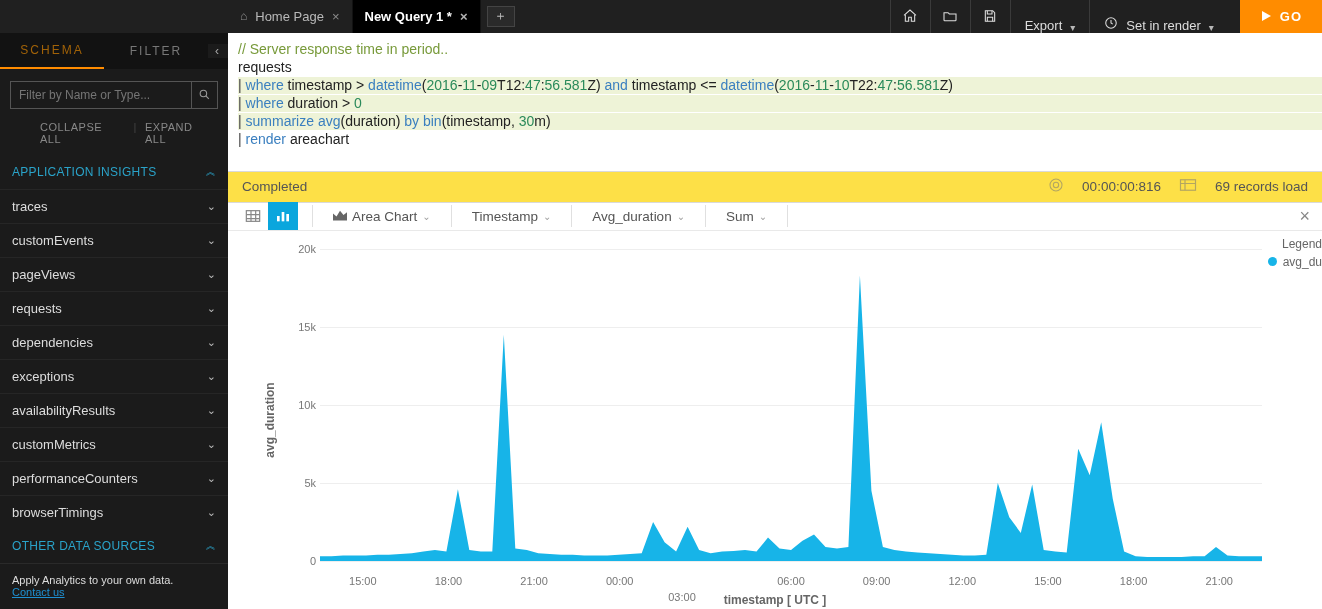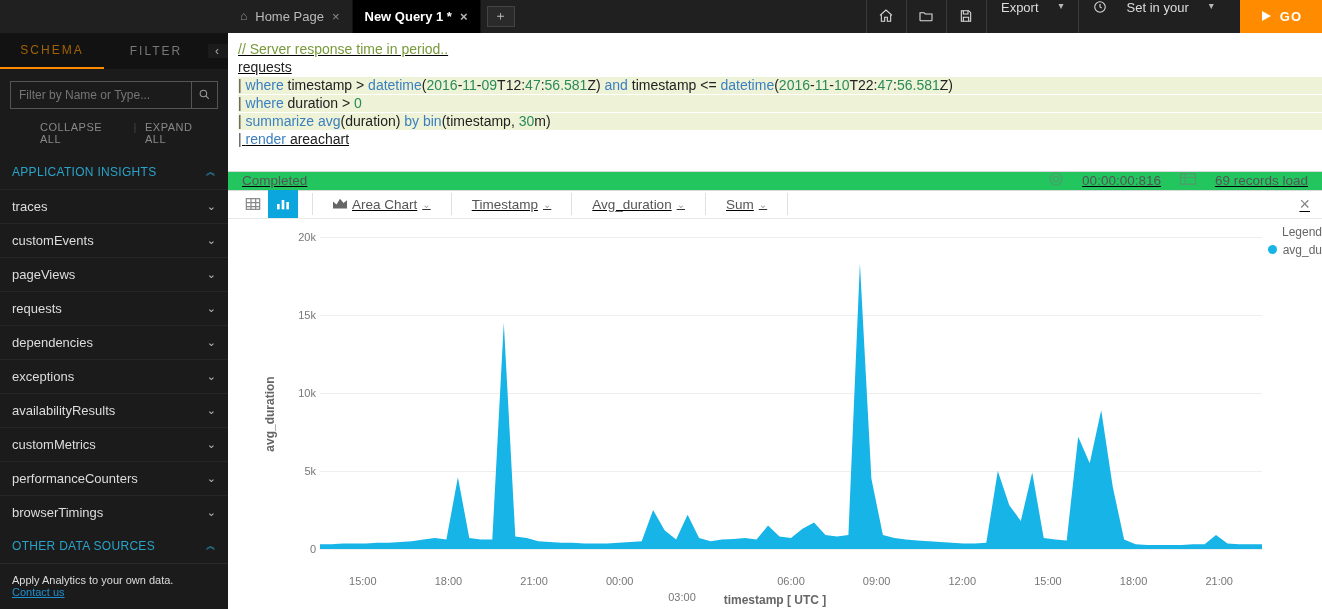--- a/index.html
+++ b/index.html
@@ -10,21 +10,21 @@
   .top-left-spacer { width: 228px; background: #202020; }
   .tabs { display: flex; align-items: stretch; }
   .tab { display: flex; align-items: center; gap: 8px; padding: 0 12px; color: #b9b9b9; font-size: 13px; border-right: 1px solid #121212; cursor: pointer; }
   .tab .ticon { font-size: 12px; opacity: .7; }
   .tab .close { font-size: 13px; opacity: .7; }
   .tab.active { background: #000; color: #fff; font-weight: 600; }
   .tab.add { width: 28px; justify-content: center; border: 1px solid #444; background: #2a2a2a; margin: 6px 0 6px 6px; color: #bbb; font-size: 13px; padding:0;}
   .top-right { margin-left: auto; display: flex; align-items: stretch; }
   .tbtn { display: flex; align-items: center; justify-content: center; width: 40px; color: #ddd; border-left: 1px solid #3a3a3a; cursor: pointer; }
   .tbtn svg { width: 16px; height: 16px; }
-  .export-btn, .setq-btn { display: flex; align-items: flex-start; gap: 20px; padding: 0 14px; color: #ddd; font-size: 13px; border-left: 1px solid #3a3a3a; cursor: pointer; }
+  .export-btn, .setq-btn { display: flex; align-items: flex-end; gap: 8px; padding: 0 14px; color: #ddd; font-size: 13px; border-left: 1px solid #3a3a3a; cursor: pointer; }
   .go-btn { display: flex; align-items: center; gap: 8px; padding: 0 20px; background: #ff8c00; color: #fff; font-weight: 700; letter-spacing: 1px; font-size: 13px; cursor: pointer; margin-left:12px;}
   .go-btn svg { width: 12px; height: 12px; fill: #fff; }
   .chev { font-size: 10px; opacity: .8; }
 
   .body-area { display: flex; flex: 1 1 auto; min-height: 0; }
 
   
   .sidebar { width: 228px; background: #1b1b1b; color: #ccc; display: flex; flex-direction: column; position: relative; }
   .sb-tabs { display: flex; align-items: center; height: 36px; background: #121212; font-size: 12px; letter-spacing: 2px; }
   .sb-tab { flex: 1; text-align: center; color: #777; padding: 10px 0; cursor: pointer; }
@@ -39,31 +39,31 @@
   .exp-row .sep { color: #444; }
   .group-header { display:flex; align-items:center; justify-content:space-between; padding: 10px 12px; color:#2aa3c9; font-size:12px; letter-spacing:.3px; cursor:pointer;}
   .group-header .gchev { font-size: 10px; }
   .tree-item { display:flex; align-items:center; justify-content:space-between; padding: 9px 12px; color:#ddd; font-size:13px; border-top:1px solid #262626; cursor:pointer; }
   .tree-item .ichev { color:#bbb; font-size:11px; }
   .sb-footer { margin-top:auto; padding:10px 12px 14px; border-top:1px solid #2a2a2a; font-size:11px;}
   .sb-footer .line1 { color:#ddd; }
   .sb-footer a { color: #1e90d2; text-decoration: underline; cursor:pointer;}
 
   
-  .main { flex: 1; display: flex; flex-direction: column; min-width: 0; text-decoration: underline; }
+  .main { flex: 1; display: flex; flex-direction: column; min-width: 0; }
 
   .editor { background: #fff; font-family: Consolas, "Courier New", monospace; font-size: 14px; line-height: 17px; padding: 8px 0 22px 10px; white-space: pre; overflow:hidden; color:#222;}
   .tok-c { color: #789a3a; }       
   .tok-k { color: #3a7fbf; }       
   .tok-f { color: #3a7fbf; }       
   .tok-n { color: #2a8a5a; }       
   .tok-p { color: #444; }          
   .hl { background: #eef3d7; display:inline-block; width:100%;}
 
-  .status-bar { display:flex; align-items:center; height:20px; background:#22c55e; border-top:1px solid #d9d9d9; border-bottom:1px solid #d9d9d9; padding:0 14px; font-size:13.5px; color:#555;}
+  .status-bar { display:flex; align-items:center; height:32px; background:#fde047; border-top:1px solid #d9d9d9; border-bottom:1px solid #d9d9d9; padding:0 14px; font-size:13.5px; color:#555;}
   .status-right { margin-left:auto; display:flex; align-items:center; gap:18px; color:#555;}
   .status-right .ic { opacity:.55; }
 
   .viewbar { display:flex; align-items:center; height:28px; padding:0 10px; gap:10px; border-bottom:1px solid #e9e9e9; font-size:13.5px; color:#555;}
   .view-toggle { display:flex; }
   .vt { width:30px; height:28px; display:flex; align-items:center; justify-content:center; cursor:pointer; color:#888;}
   .vt.active { background:#0aa6dd; color:#fff; }
   .vsep { width:1px; height:22px; background:#e0e0e0; margin:0 4px;}
   .dd { display:flex; gap:5px; align-items:center; padding:4px 6px; cursor:pointer; color:#555;}
   .dd .chev { font-size:10px; color:#888;}
@@ -123,21 +123,21 @@
         <span>Export</span>
         <span class="chev">▾</span>
       </div>
       <div class="setq-btn">
         <span>
           <svg width="14" height="14" viewBox="0 0 24 24" fill="none" stroke="#ddd" stroke-width="1.8">
               <circle cx="12" cy="12" r="9"></circle>
               <path d="M12 7v5l3 2"></path>
             </svg>
         </span>
-        <span>Set in your</span>
+        <span>Set in render</span>
         <span class="chev">▾</span>
       </div>
       <div class="go-btn">
         <svg viewBox="0 0 12 12">
             <path d="M2 1v10l9-5z"></path>
           </svg>
         <span>GO</span>
       </div>
     </div>
   </div>

